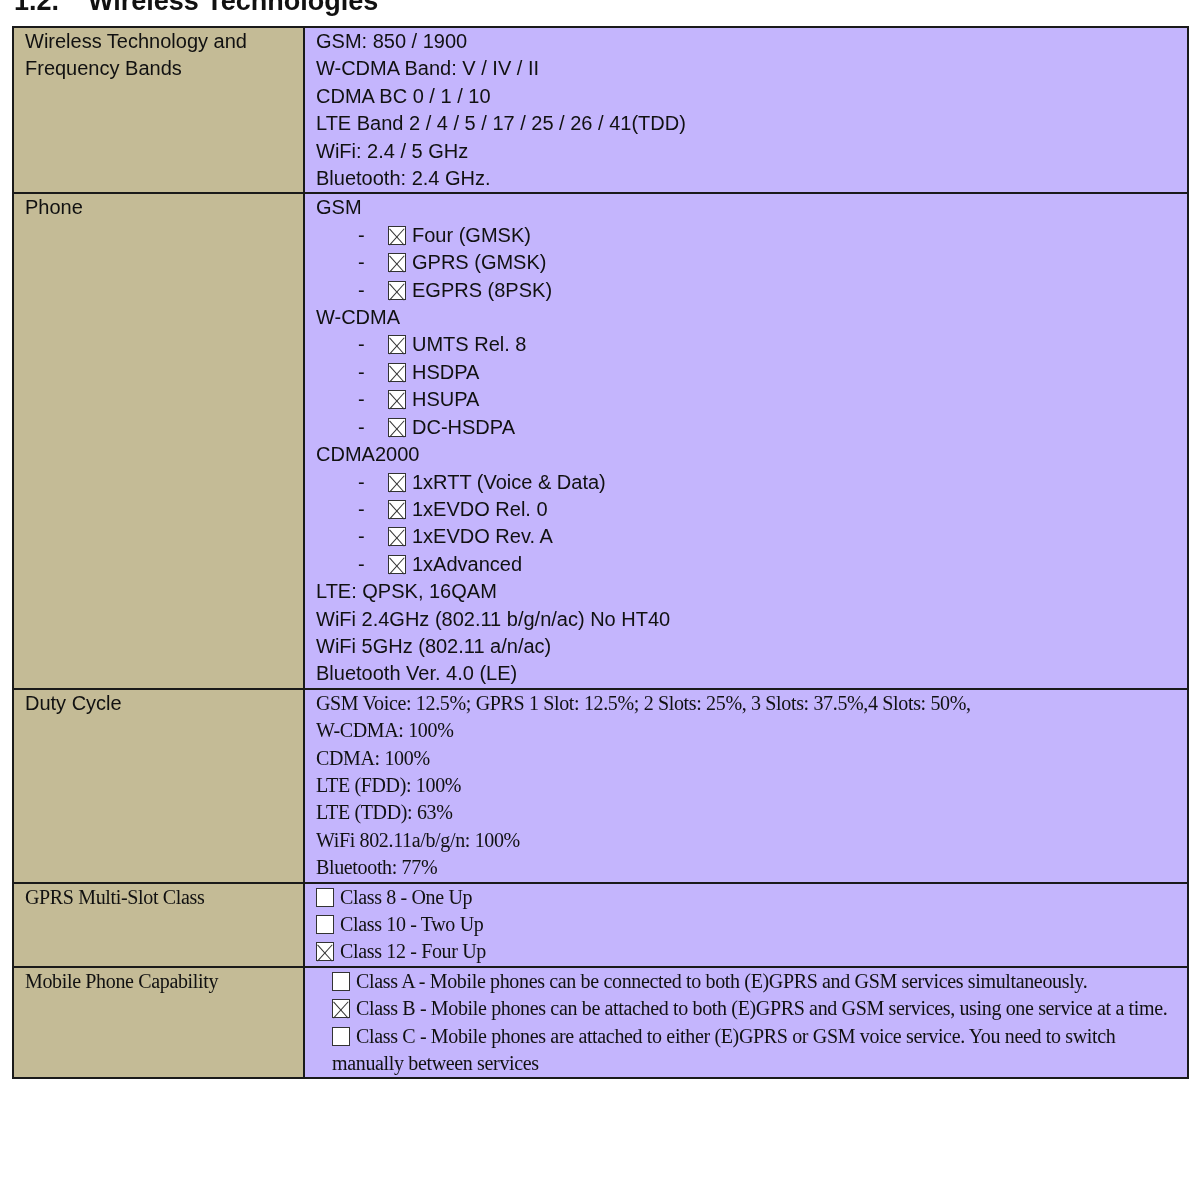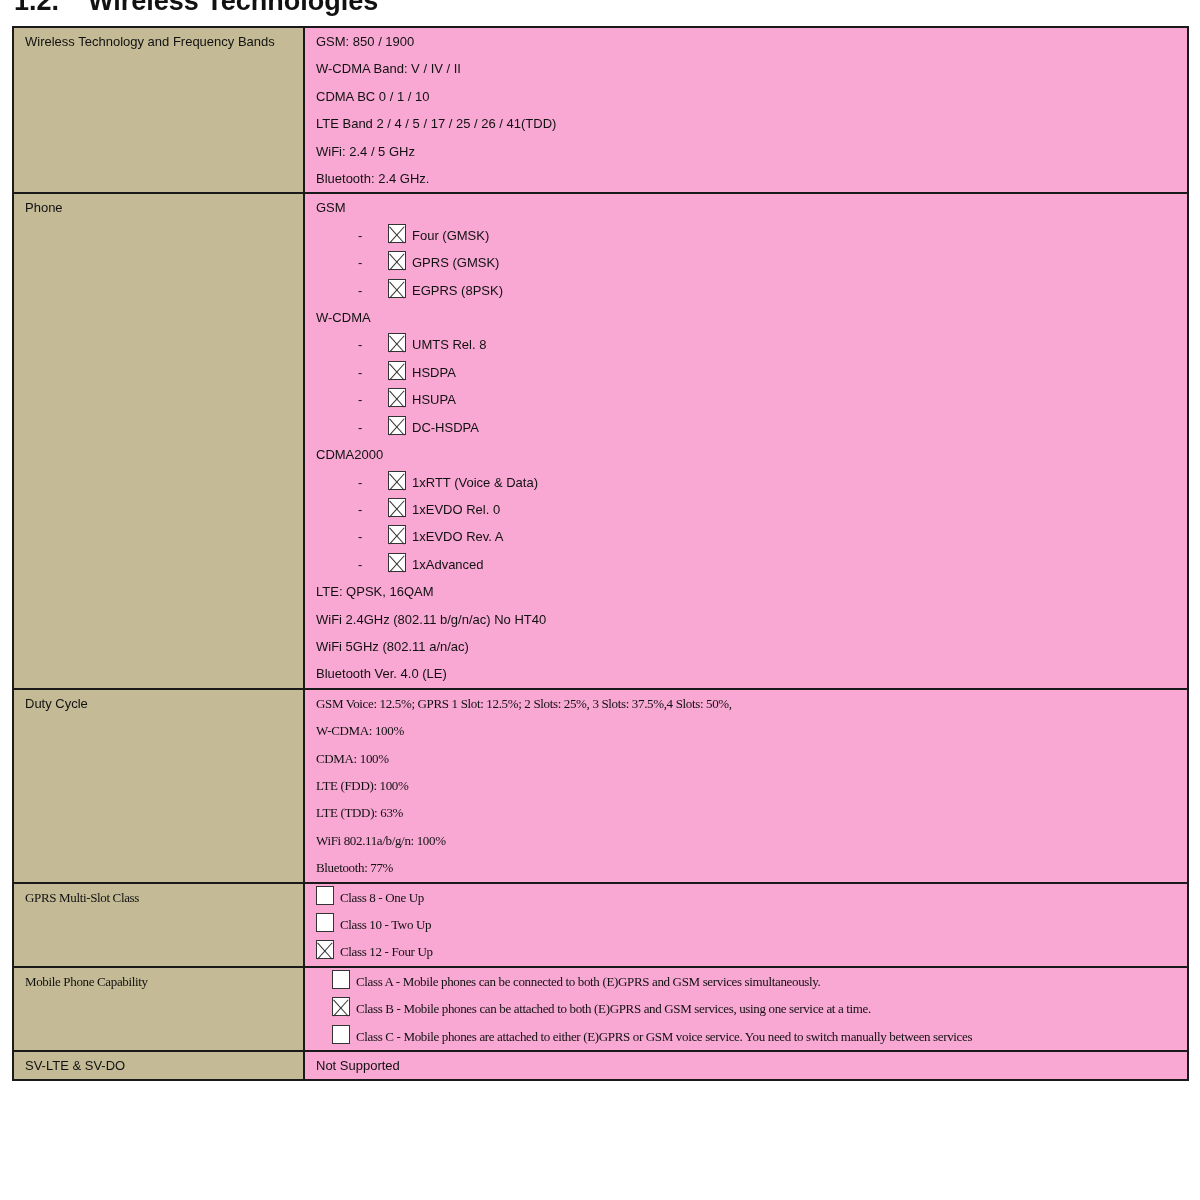--- a/index.html
+++ b/index.html
@@ -29,35 +29,35 @@
   .section-heading .num {
     display: inline-block;
     width: 74px;
   }
   table.spec {
     position: absolute;
     left: 12px;
     top: 26px;
     width: 1177px;
     border-collapse: collapse;
-    font-size: 13px;
+    font-size: 20px;
     line-height: 27.4px;
   }
   table.spec td {
     border: 2px solid #1a1a1a;
     vertical-align: top;
     padding: 0 10px 0 11px;
   }
   td.label-cell {
     width: 268px;
     background: #c4bb96;
     padding-left: 12px;
   }
   td.value-cell {
-    background: #f9a8d4;
+    background: #c4b5fd;
   }
   .line {
     display: block;
     white-space: nowrap;
   }
   .wrap {
     white-space: normal;
     margin-left: 16px;
   }
   .sub {
@@ -171,18 +171,14 @@
     <tr>
       <td class="label-cell cond">Mobile Phone Capability</td>
       <td class="value-cell cond">
         <span class="line wrap"><span class="cb"></span><span>Class A - Mobile phones can be connected to both (E)GPRS and GSM services simultaneously.</span></span>
         <span class="line wrap"><span class="cb checked"></span><span>Class B - Mobile phones can be attached to both (E)GPRS and GSM services, using one service at a time.</span></span>
         <span class="line wrap"><span class="cb"></span><span>Class C - Mobile phones are attached to either (E)GPRS or GSM voice service. You need to switch manually between services</span></span>
       </td>
     </tr>
 
 
-    <tr>
-      <td class="label-cell">SV-LTE &amp; SV-DO</td>
-      <td class="value-cell">Not Supported</td>
-    </tr>
   </tbody>
 </table>
 
 </body></html>

